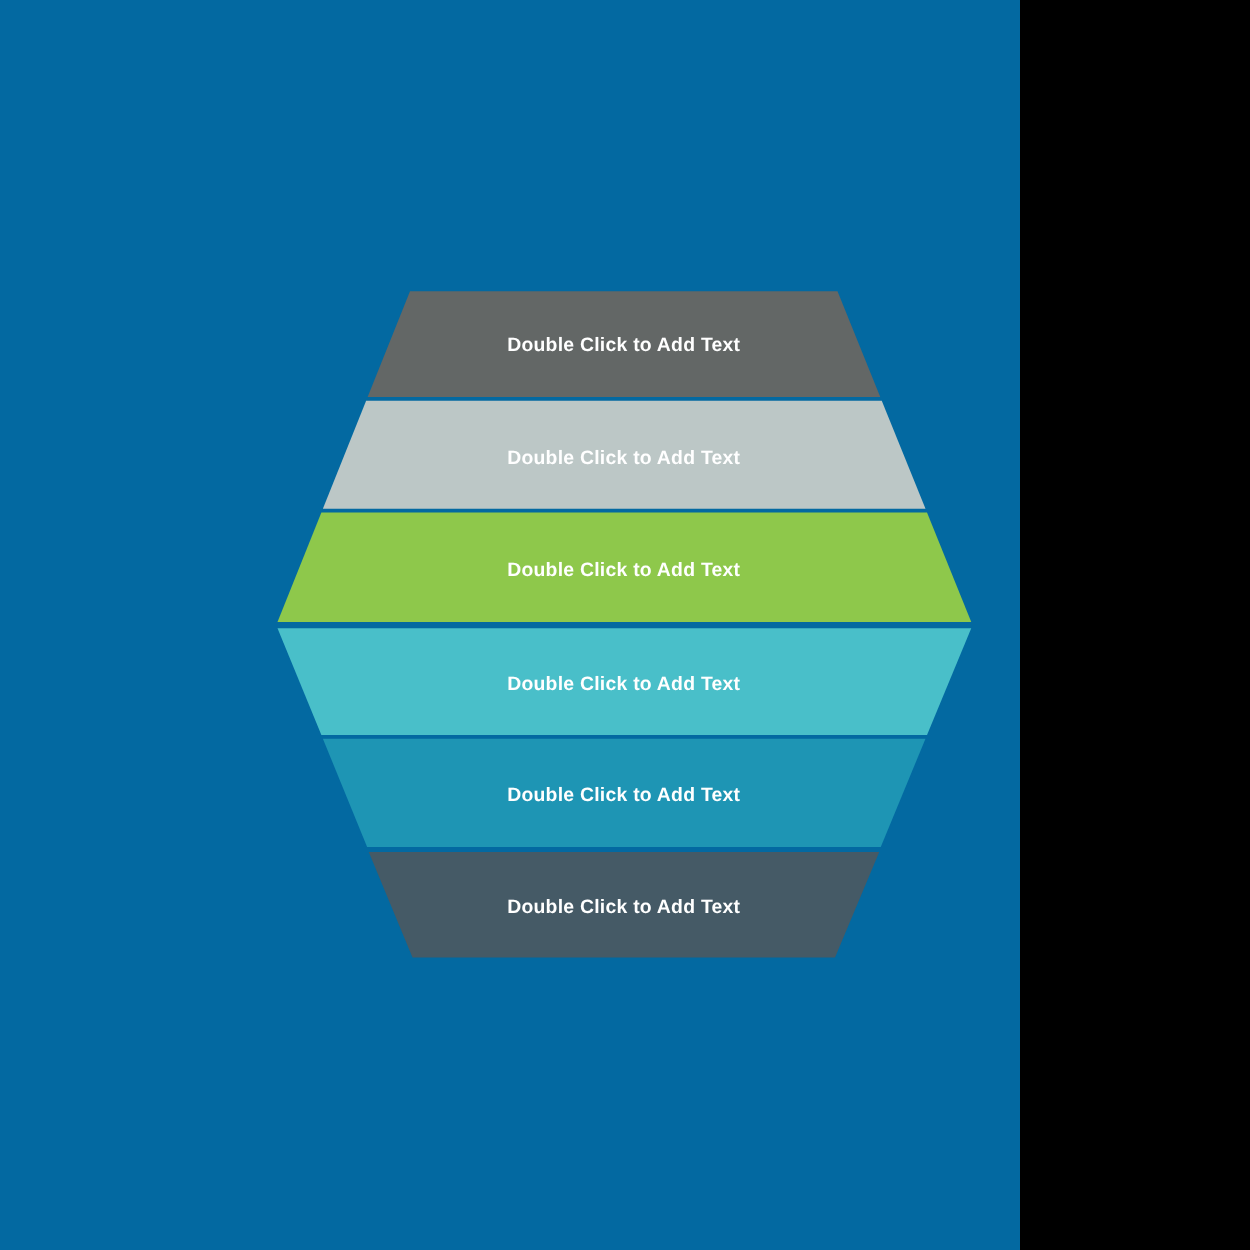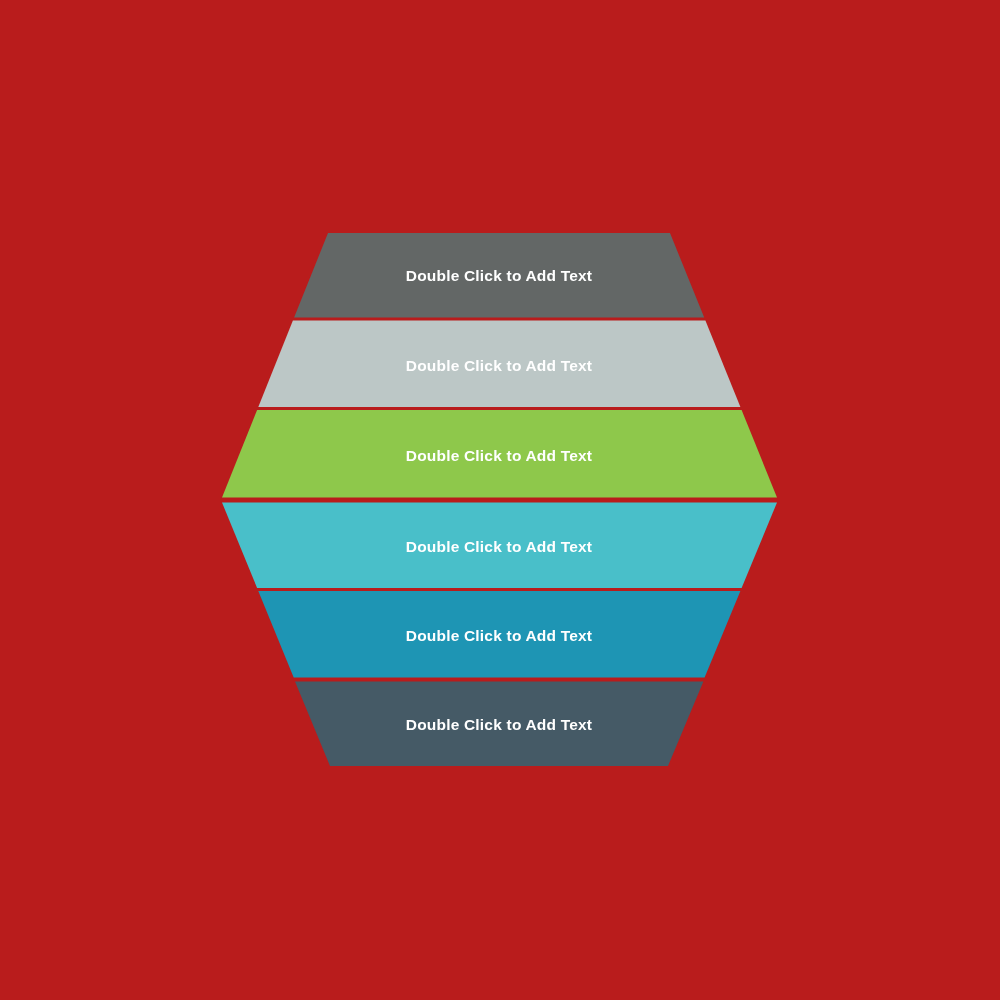--- a/index.html
+++ b/index.html
@@ -6,23 +6,23 @@
     margin: 0;
     padding: 0;
     width: 1000px;
     height: 1000px;
     background: #000000;
     overflow: hidden;
     font-family: "Liberation Sans", sans-serif;
   }
   .canvas {
     position: relative;
-    width: 1000px;
+    width: 816px;
     height: 1000px;
-    background: #b91c1c;
+    background: #0369a1;
   }
   svg {
     display: block;
   }
   .band-label {
     font-family: "Liberation Sans", "DejaVu Sans", sans-serif;
     font-weight: bold;
     font-size: 15.5px;
     letter-spacing: 0.2px;
     text-anchor: middle;

